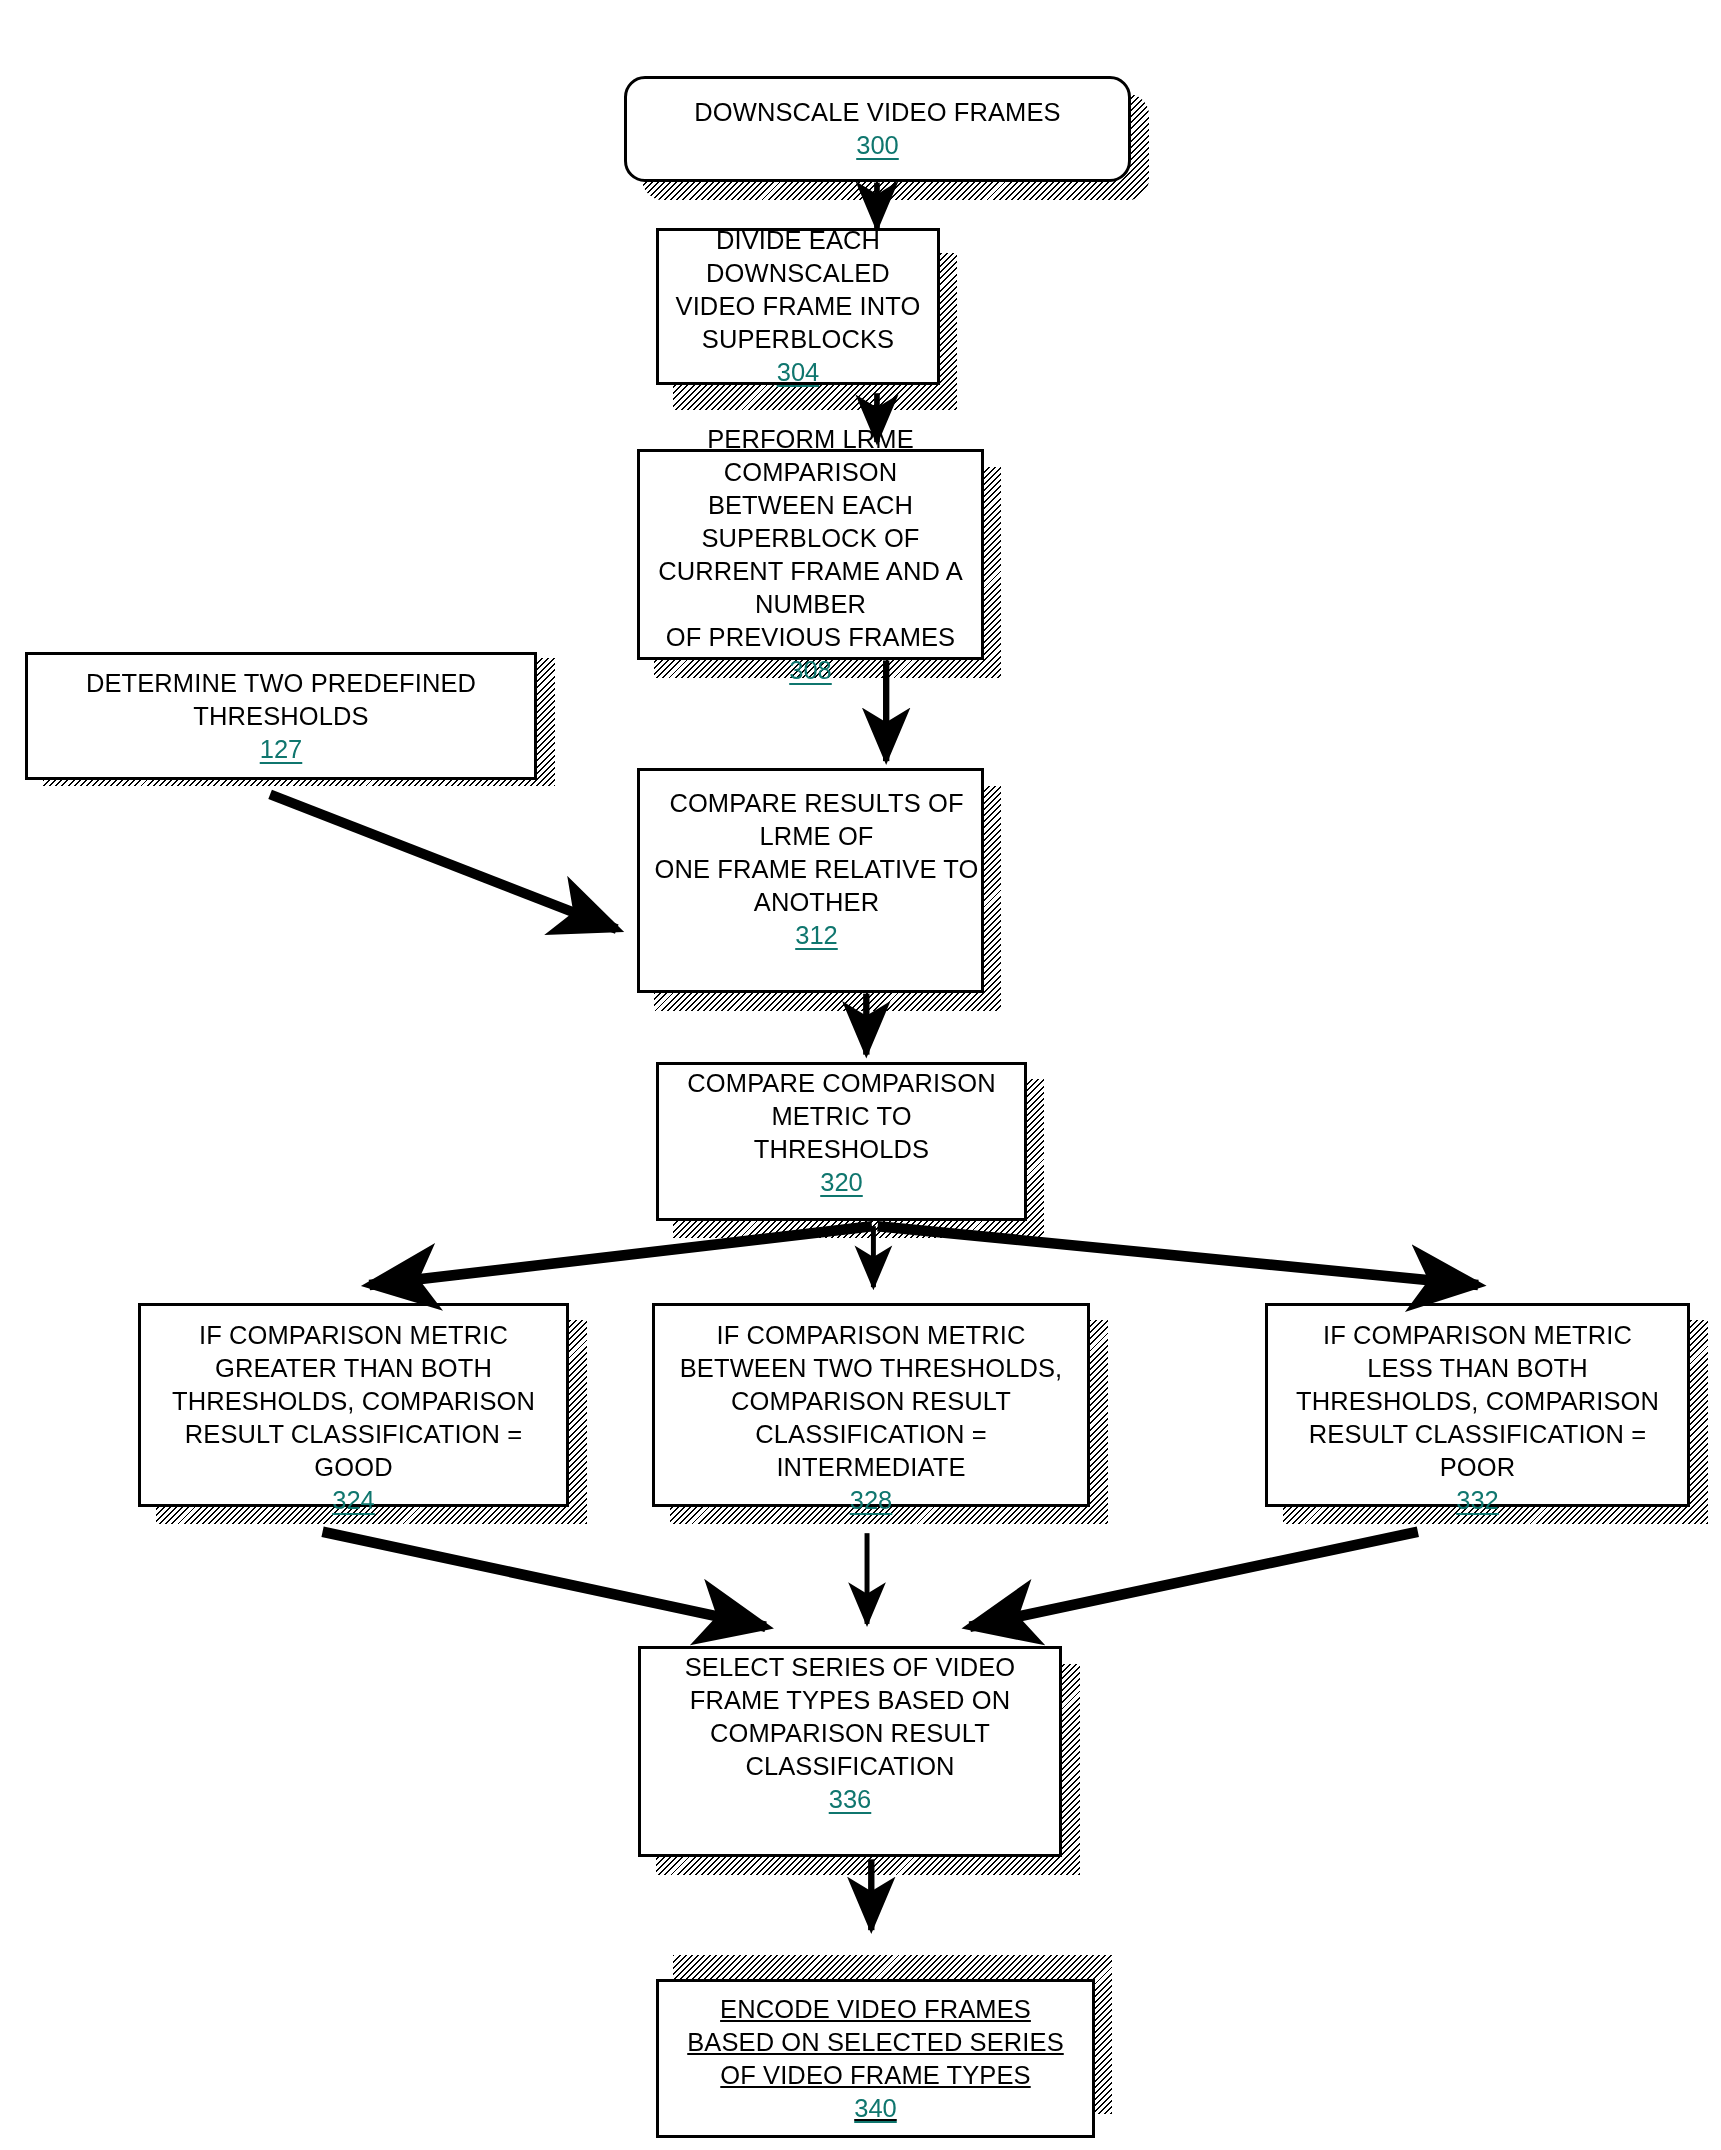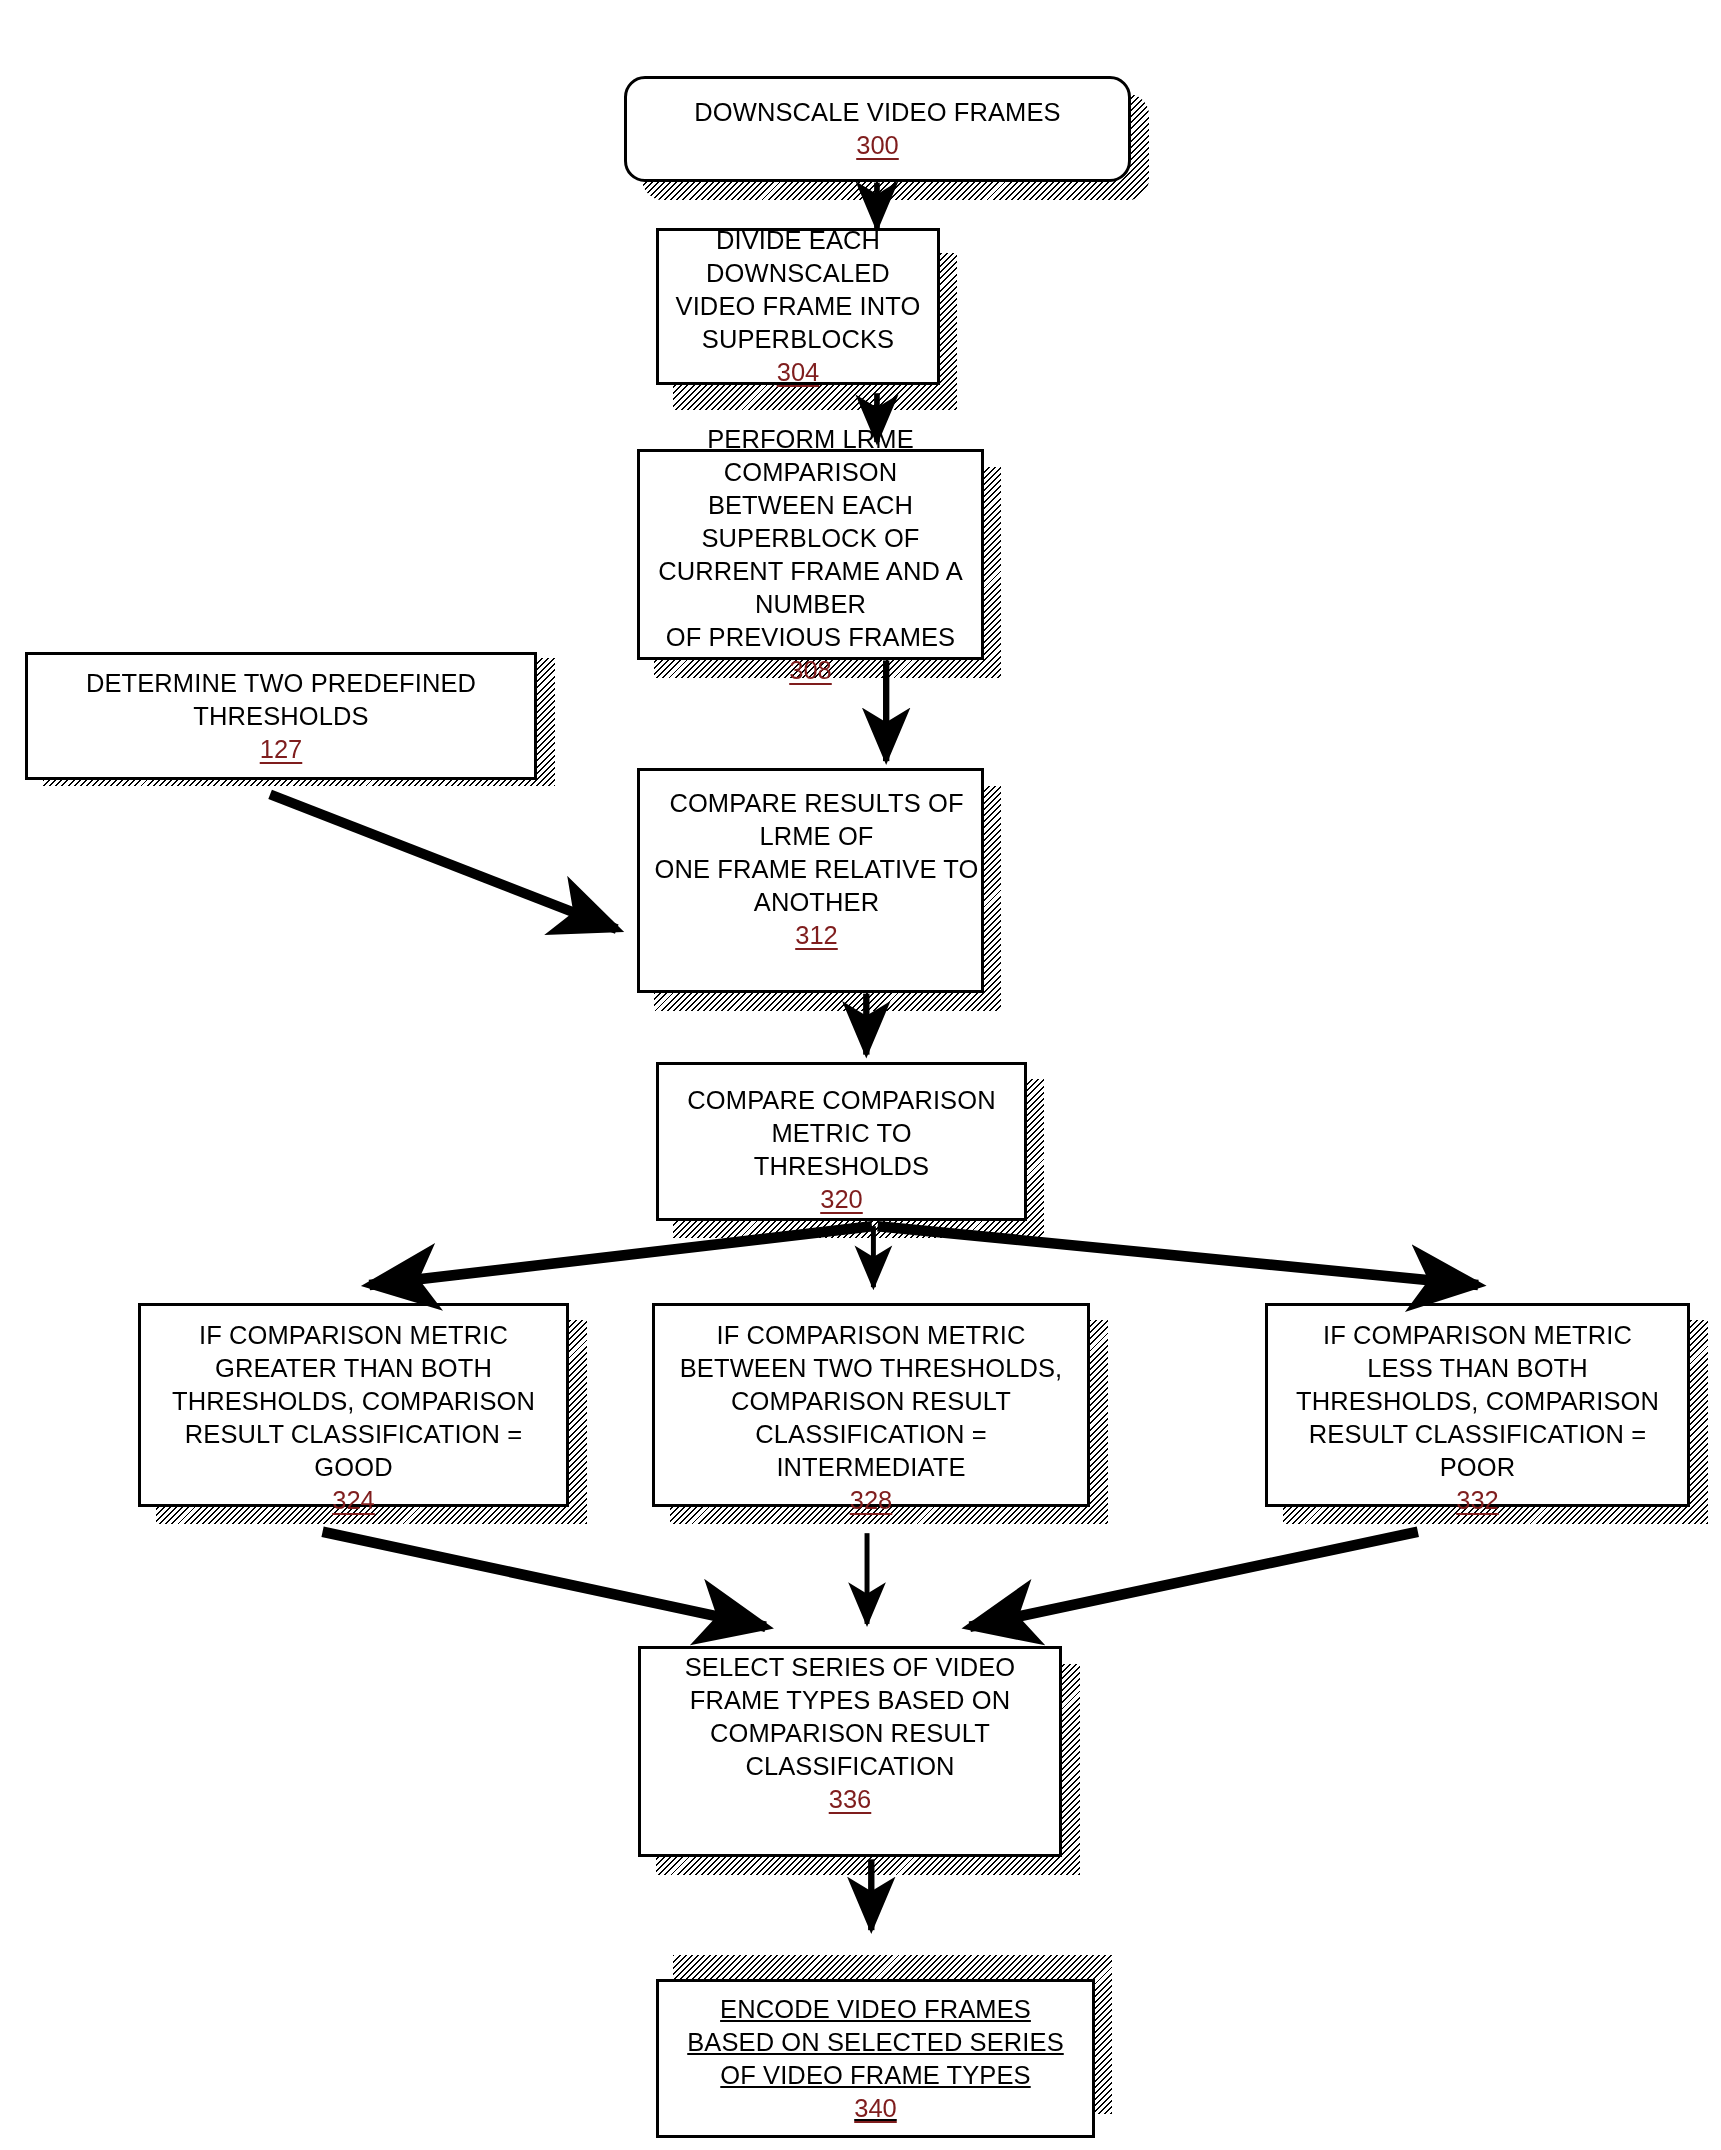--- a/index.html
+++ b/index.html
@@ -44,21 +44,21 @@
     line-height: 33px;
     text-align: center;
     color: #000000;
     white-space: pre-line;
     letter-spacing: 0.1px;
   }
   .ref {
     font-size: 25.5px;
     line-height: 33px;
     text-align: left;
-    color: #7f1d1d;
+    color: #0f766e;
     text-decoration: underline;
     text-underline-offset: 3.5px;
     margin-top: 0px;
   }
   
   .shadow {
     position: absolute;
     z-index: 1;
     background-image: repeating-linear-gradient(
         135deg,
@@ -131,21 +131,21 @@
   </div>
 
   <div class="node" style="left:637px; top:752px; width:347px; height:225px; padding-top:15.6px;padding-left:12px;">
     <div class="body">
       <div class="label">COMPARE RESULTS OF LRME OF
 ONE FRAME RELATIVE TO ANOTHER</div>
       <div class="ref">312</div>
     </div>
   </div>
 
-  <div class="node" style="left:656px; top:1046px; width:371px; height:159px; padding-top:19px;">
+  <div class="node" style="left:656px; top:1046px; width:371px; height:159px; padding-top:2px;">
     <div class="body">
       <div class="label">COMPARE COMPARISON
 METRIC TO
 THRESHOLDS</div>
       <div class="ref">320</div>
     </div>
   </div>
 
   <div class="node" style="left:138px; top:1287px; width:431px; height:204px; padding-top:12.8px;">
     <div class="body">

